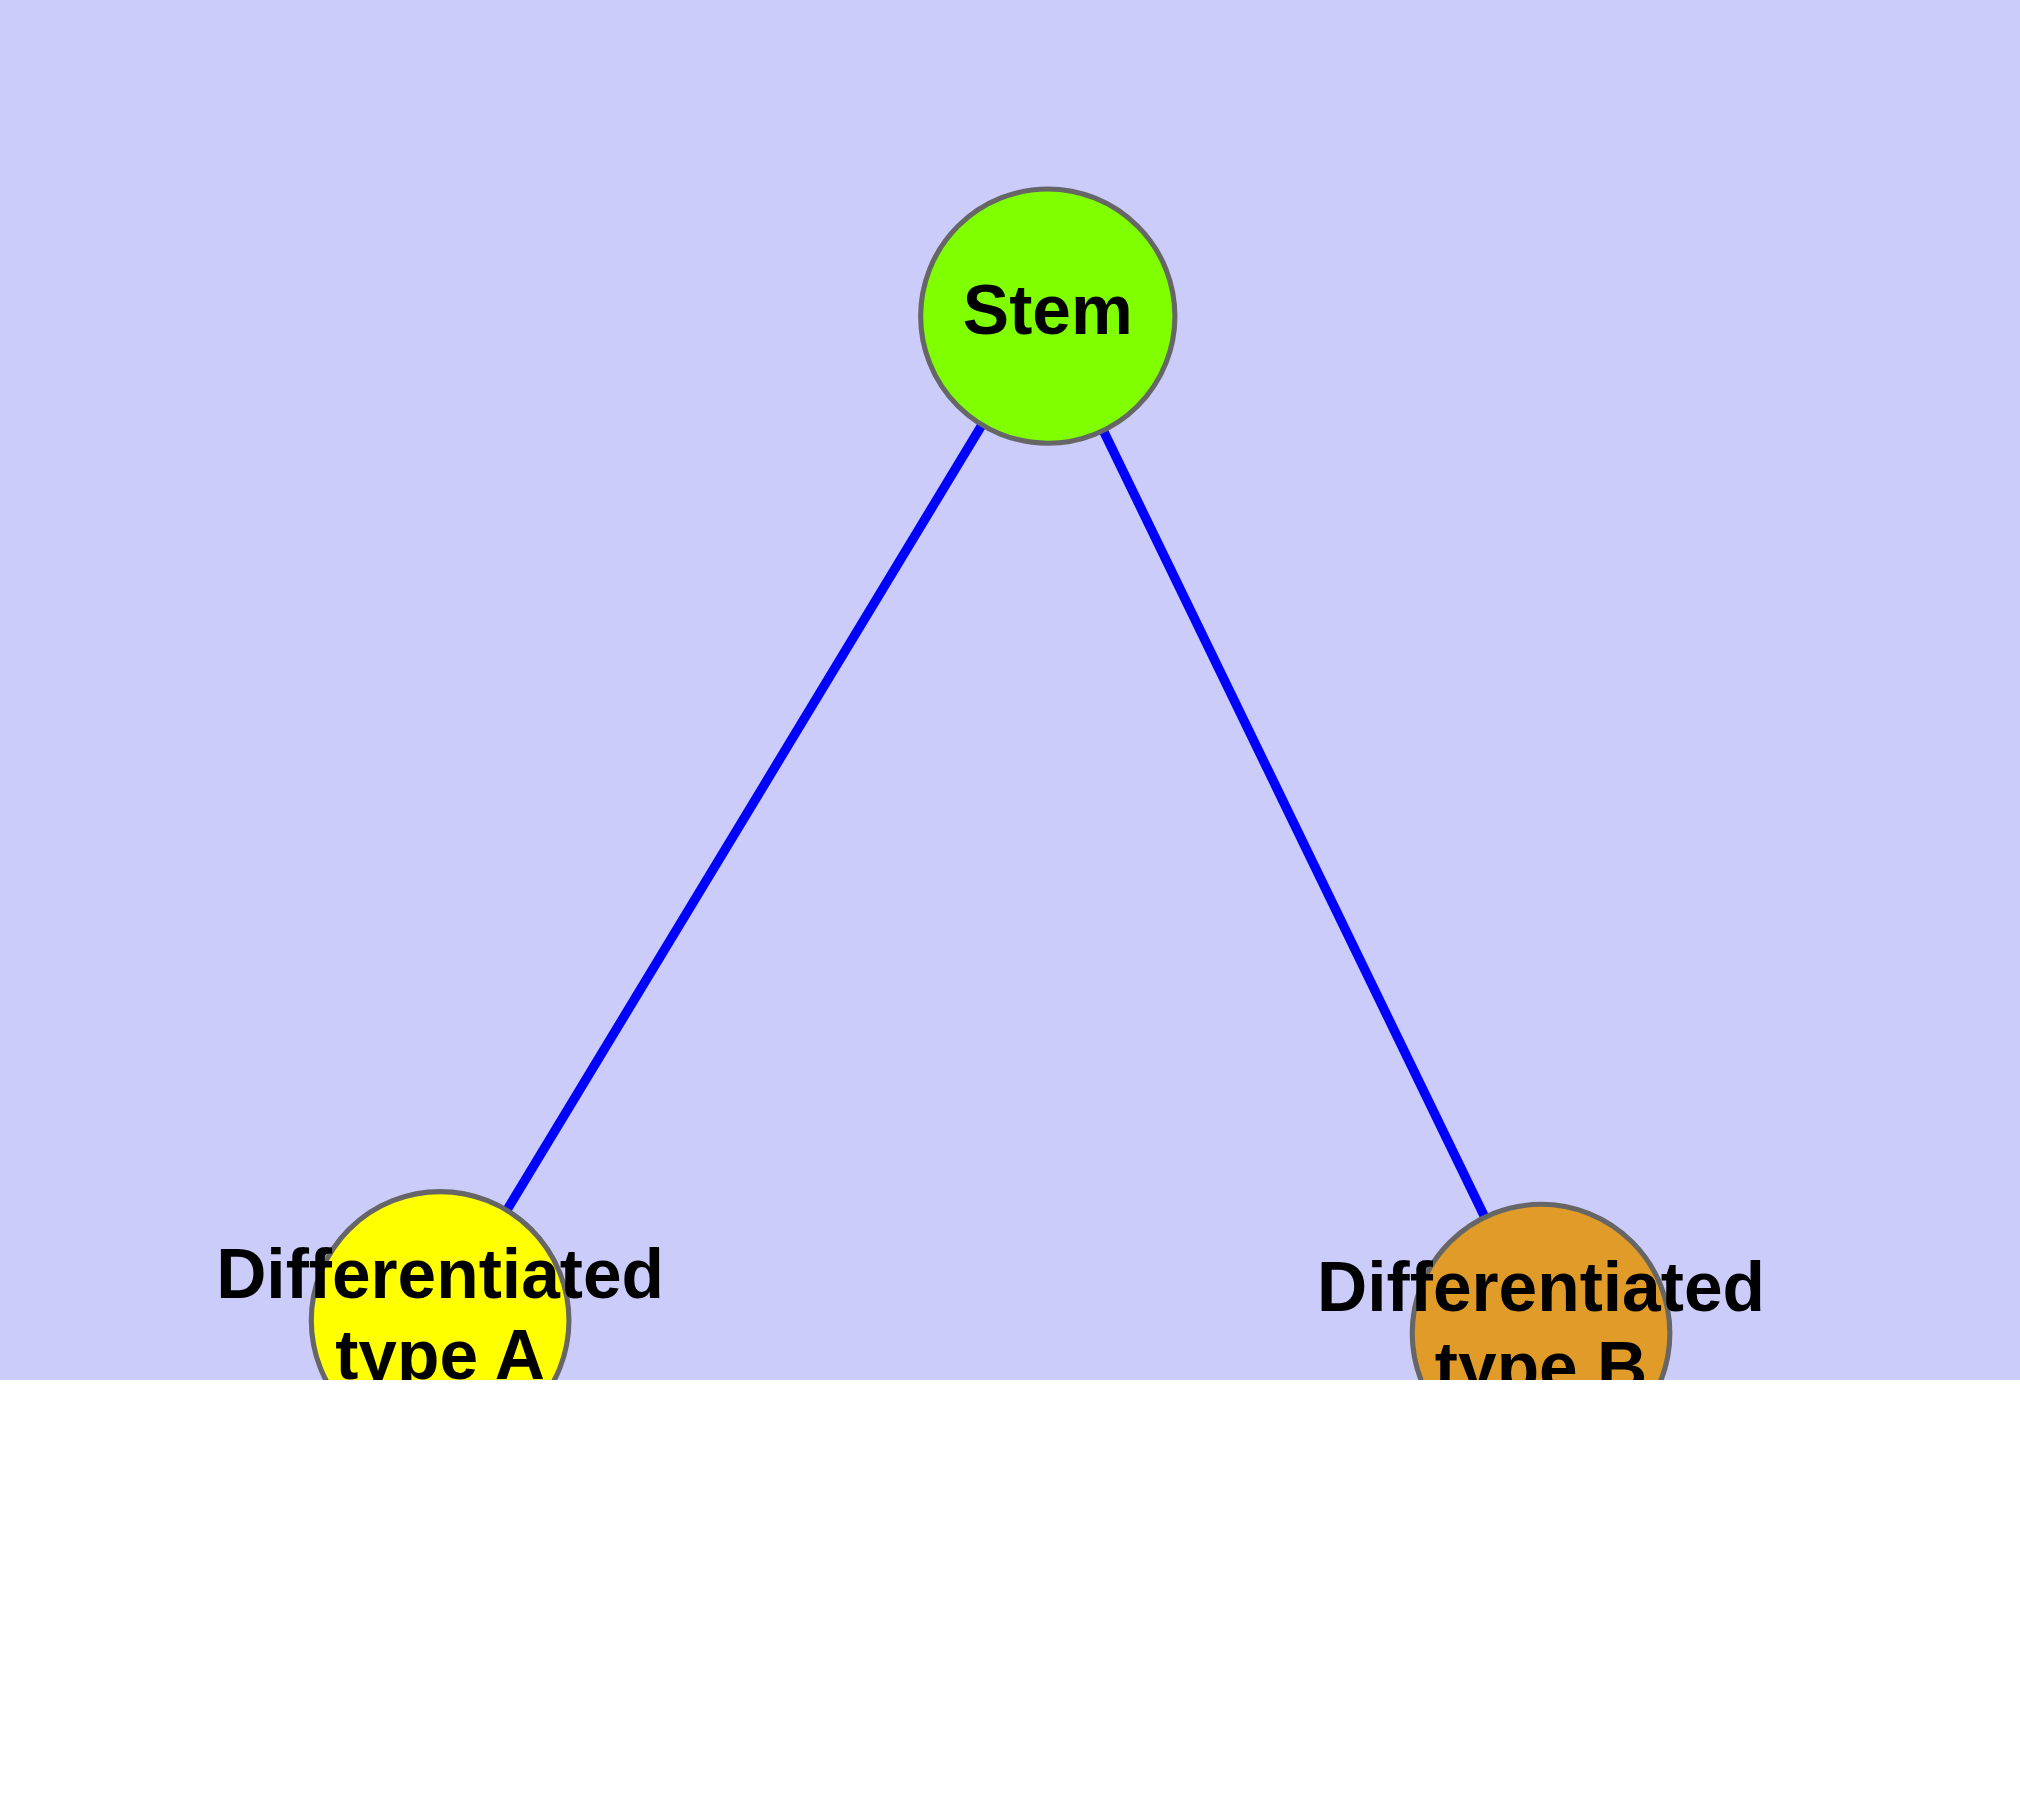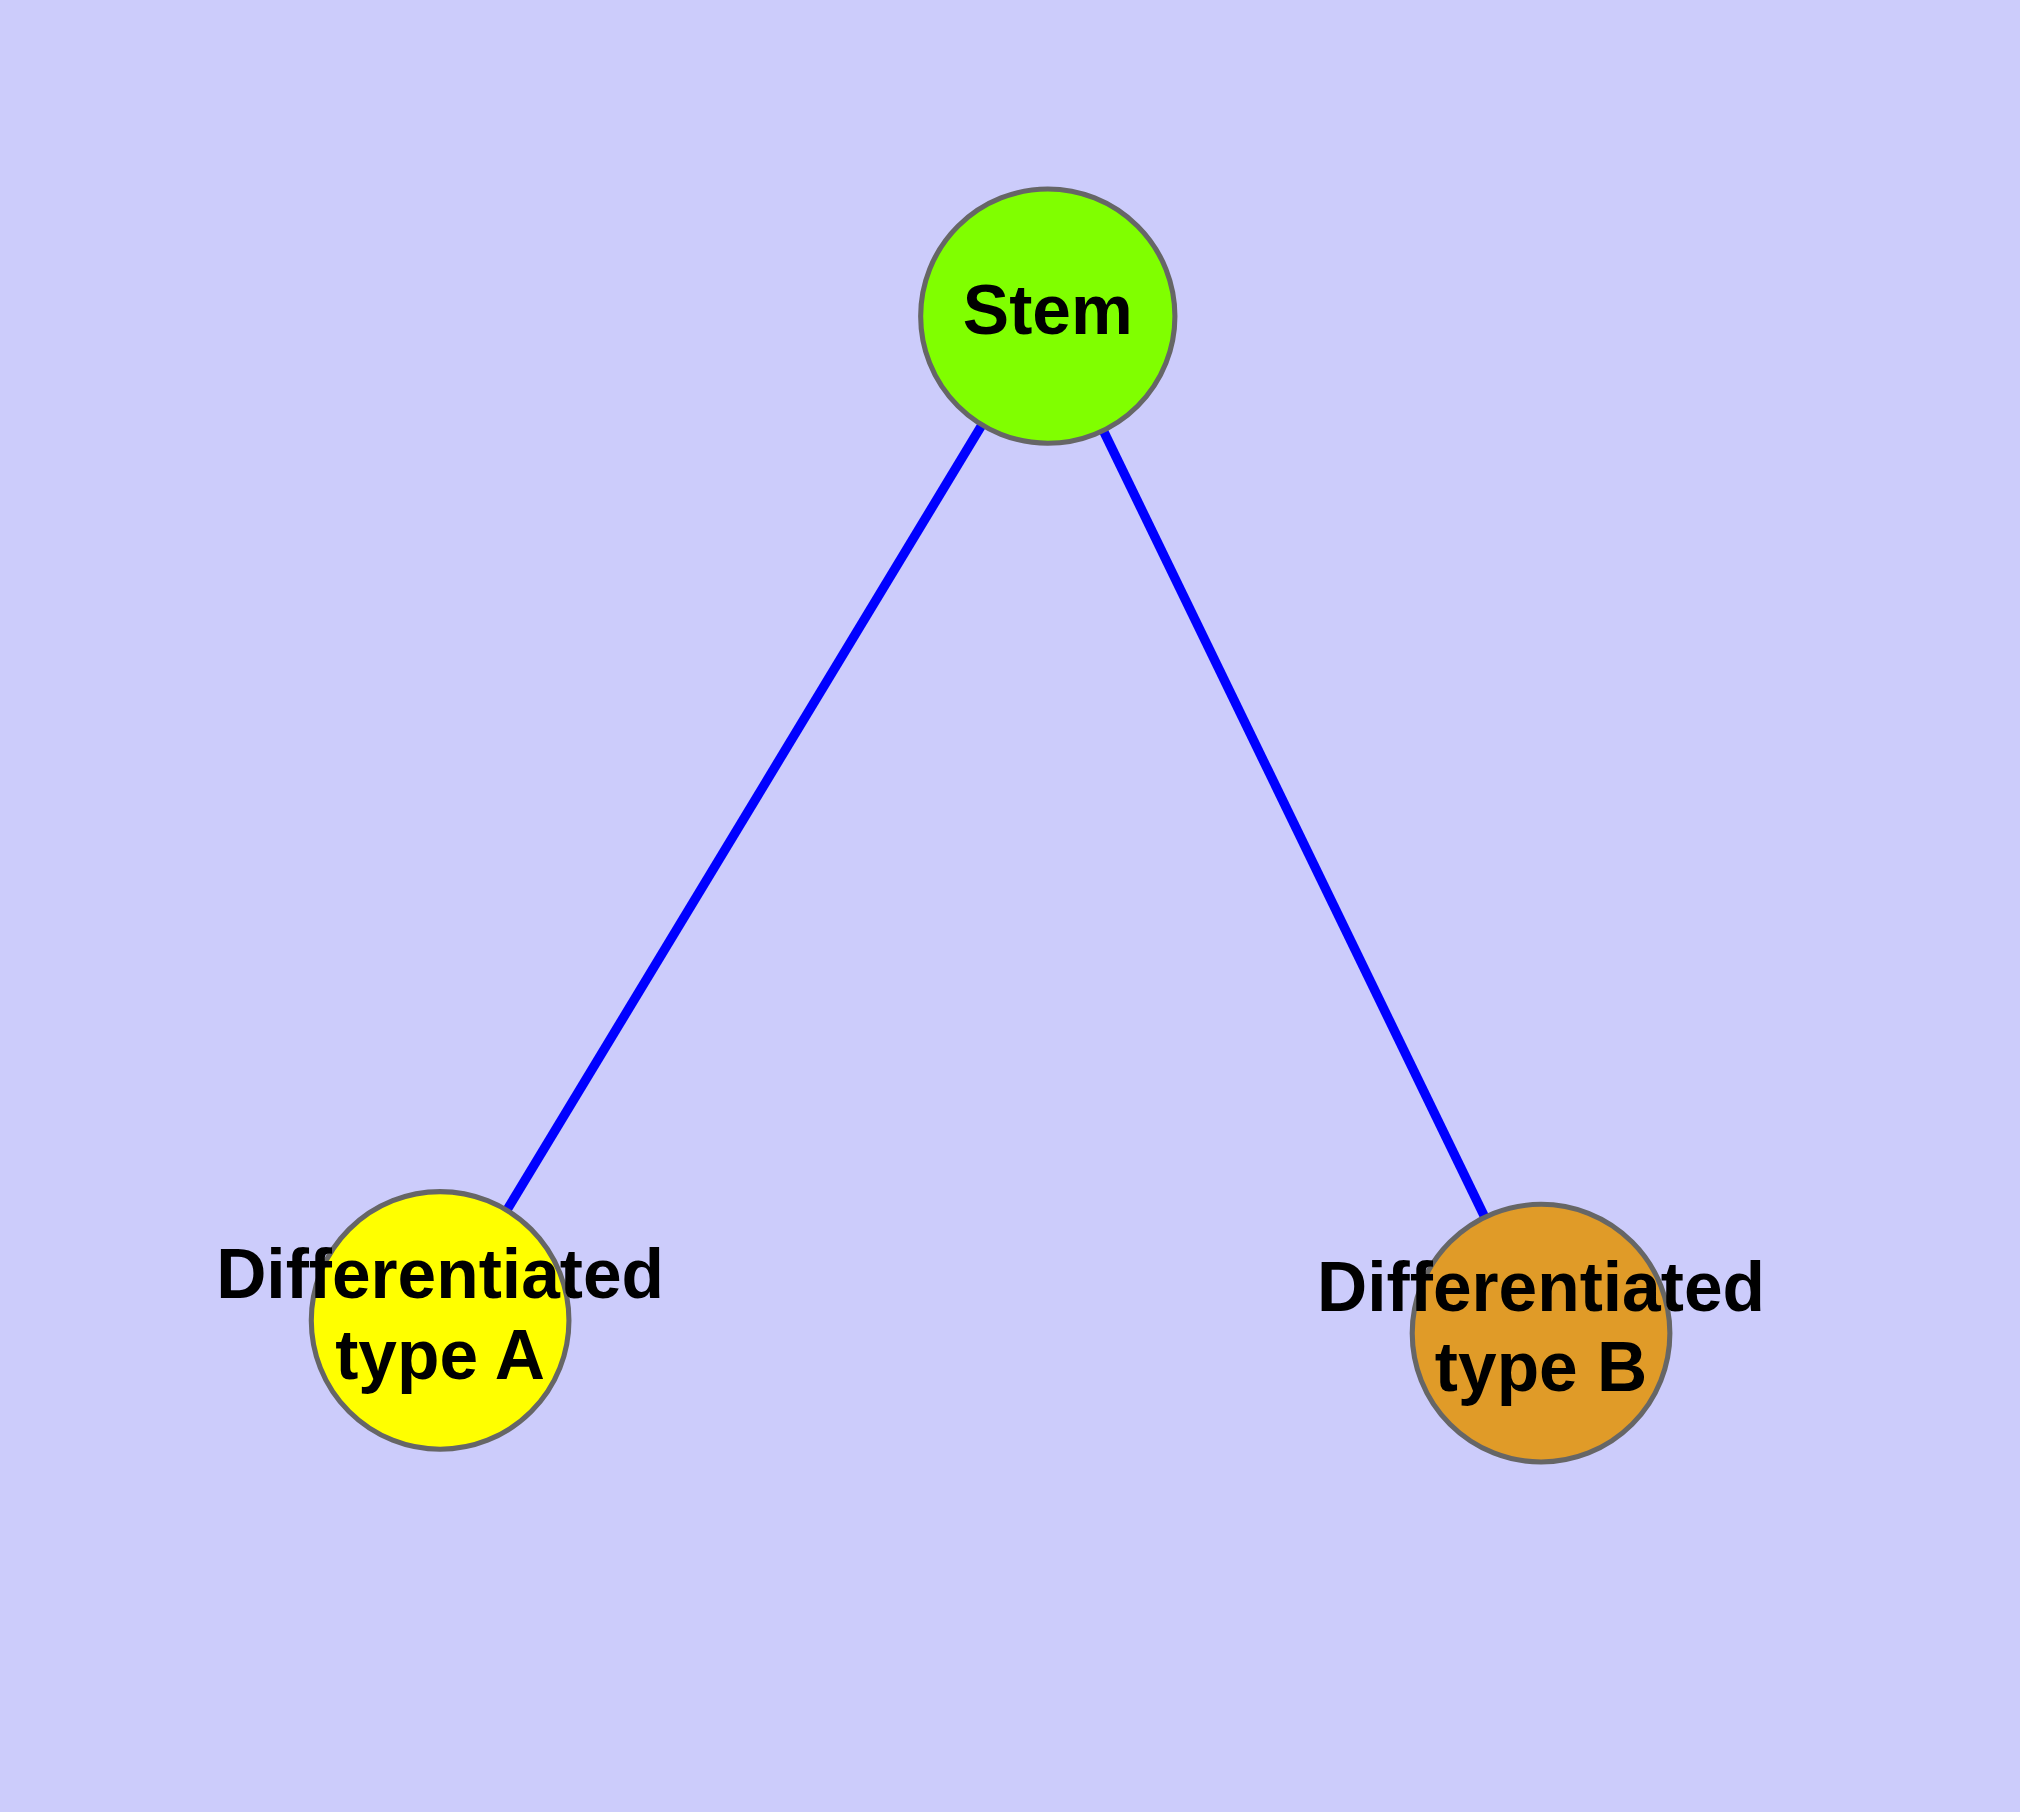--- a/index.html
+++ b/index.html
@@ -4,21 +4,21 @@
 <title>Cell Differentiation Graph</title>
 <style>
   html, body {
     margin: 0;
     padding: 0;
     background: #ffffff;
   }
   #canvas {
     position: relative;
     width: 2021px;
-    height: 1812px;
+    height: 1380px;
     overflow: hidden;
     font-family: "Liberation Sans", sans-serif;
   }
   #graph-svg {
     position: absolute;
     top: 0;
     left: 0;
     width: 2021px;
     height: 1812px;
     display: block;

